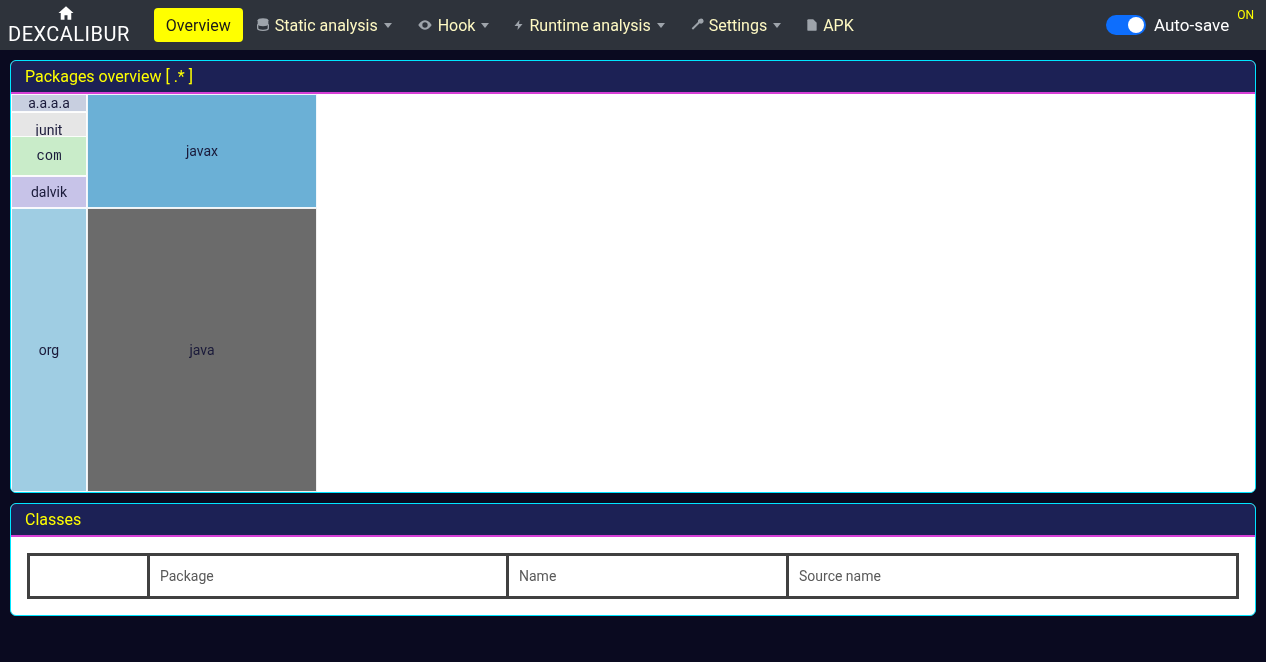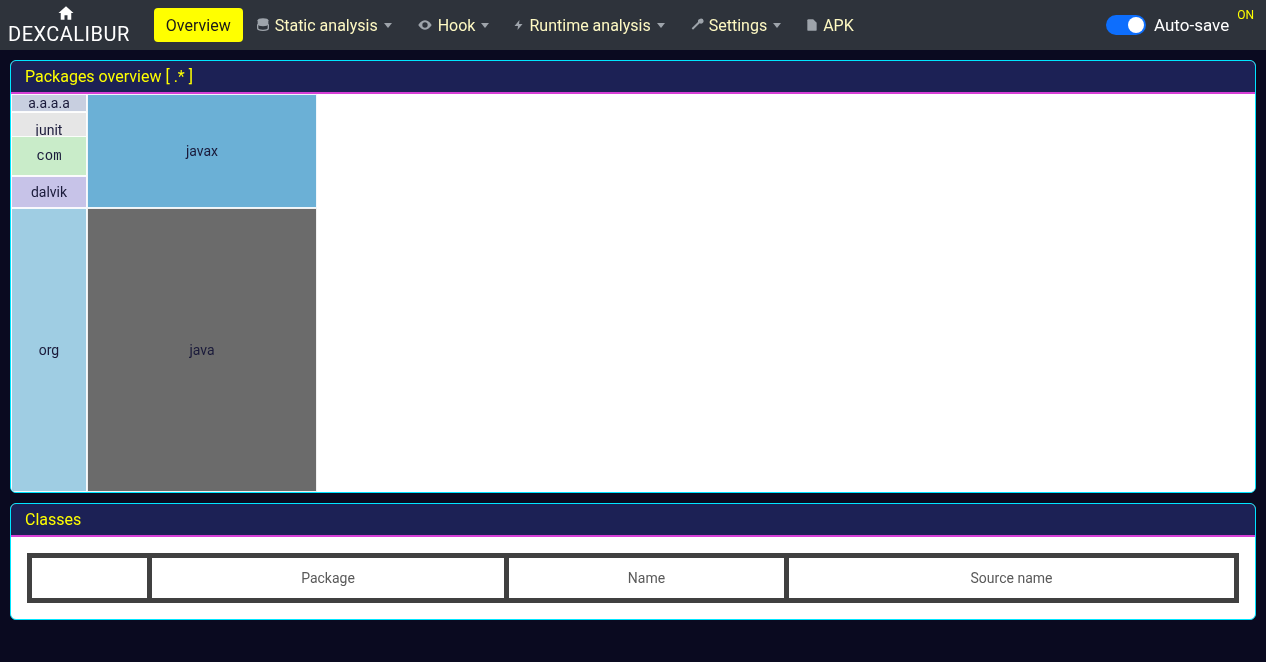--- a/index.html
+++ b/index.html
@@ -102,26 +102,26 @@
   .c-java    { background: #6b6b6b; color:#1a1a3a; }
   .c-javax   { background: #6bb0d6; }
   .c-org     { background: #9fcde3; }
   .c-dalvik  { background: #c7c3e8; }
   .c-com     { background: #c9ecc9; font-family: Liberation Mono, monospace; }
   .c-junit   { background: #e6e6e6; }
   .c-aaaa    { background: #c8cfe0; }
   
   table { width: 100%; border-collapse: collapse; border: 1px solid #dee2e6; }
   th {
-    text-align: center;
+    text-align: left;
     font-weight: 400;
     font-size: 14px;
     color: #5a5a5a;
     padding: 12px 10px;
-    border: 5px solid #404040;
+    border: 3px solid #404040;
   }
   th.first { width: 120px; }
 </style>
 </head>
 <body>
 
 <div class="navbar">
   <div class="brand">
     <svg width="20" height="18" viewBox="0 0 24 24" fill="#fff">
         <path d="M12 3l10 9h-3v9h-5v-6h-4v6H5v-9H2z"></path>

